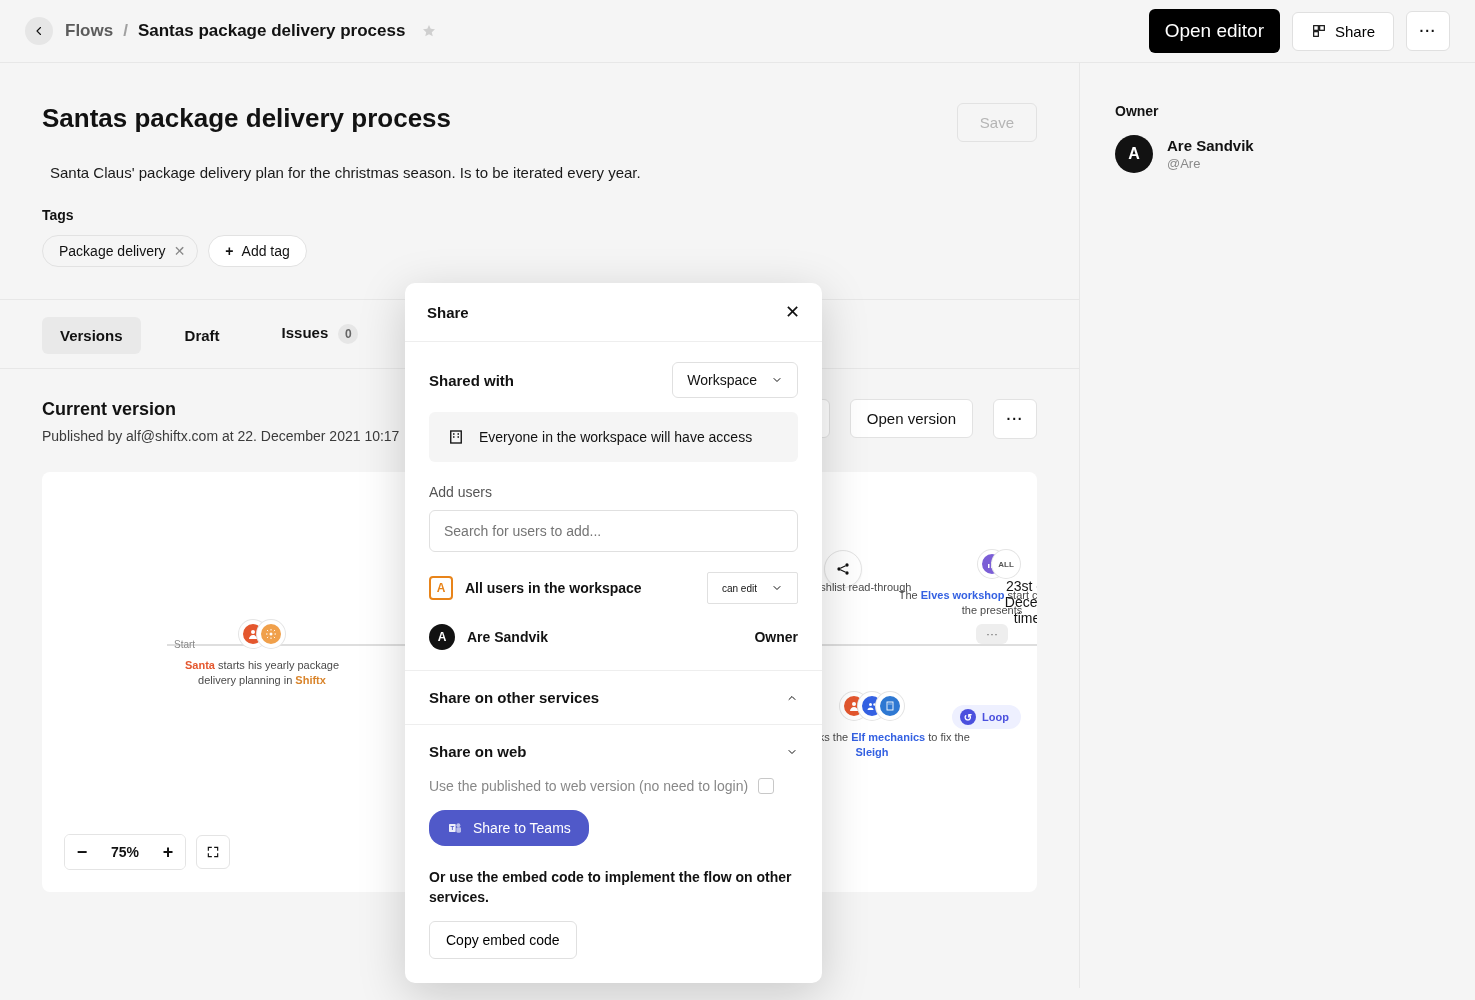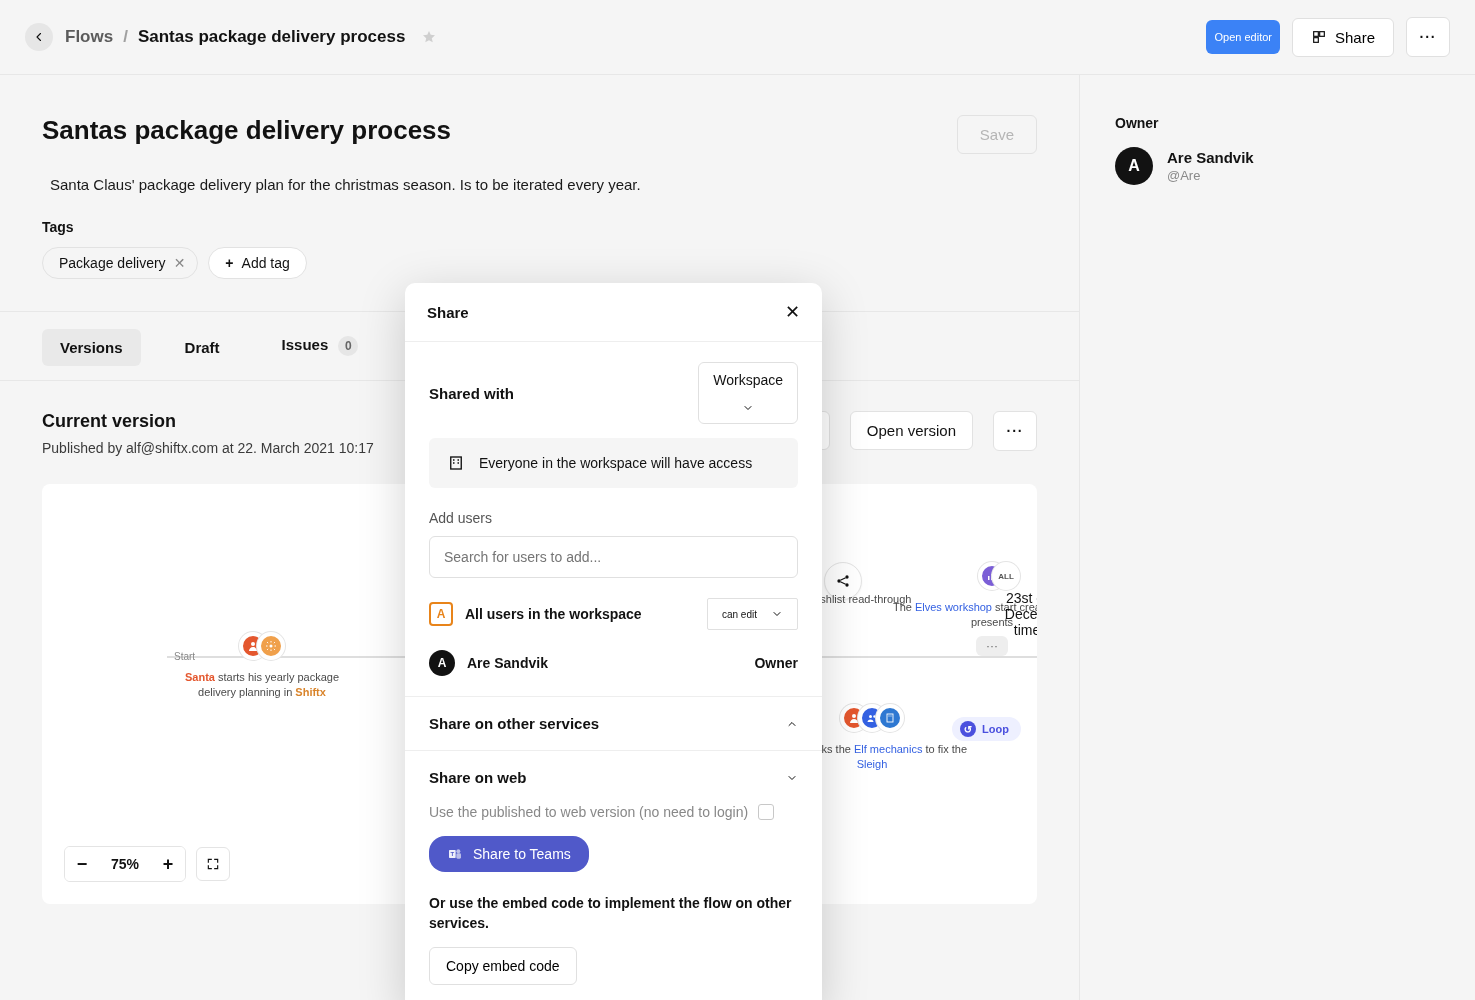--- a/index.html
+++ b/index.html
@@ -9,42 +9,42 @@
       font-size: 14px;
       color: #121212;
       width: 1475px;
       height: 1000px;
       overflow: hidden;
       position: relative;
     }
 
     
     .topbar {
-      height: 75px;
+      height: 63px;
       border-bottom: 1px solid #e7e7e7;
       display: flex;
       align-items: center;
       padding: 0 25px;
       gap: 12px;
     }
     .topbar .back {
       width: 28px; height: 28px; border-radius: 50%;
       background: #e6e6e6;
       display: flex; align-items: center; justify-content: center;
       cursor: pointer;
     }
     .topbar .crumbs { display: flex; align-items: center; gap: 10px; font-size: 17px; font-weight: 600; }
     .topbar .crumb-link { color: #5c5c5c; cursor: pointer; }
     .topbar .crumb-sep { color: #a0a0a0; }
     .topbar .crumb-current { color: #121212; }
     .topbar .star { color: #c4c4c4; cursor: pointer; margin-left: 6px; }
     .topbar .spacer { flex: 1; }
     .topbar .btn-primary {
-      background: #3b82f6; color: #fff; border: none;
-      padding: 11px 8px; border-radius: 6px; font-weight: 500; font-size: 11px; cursor: pointer;
+      background: #000000; color: #fff; border: none;
+      padding: 11px 16px; border-radius: 6px; font-weight: 500; font-size: 19px; cursor: pointer;
     }
     .topbar .btn-secondary {
       background: #fff; border: 1px solid #e0e0e0;
       padding: 10px 18px; border-radius: 6px; font-weight: 500; font-size: 15px;
       display: inline-flex; align-items: center; gap: 8px; cursor: pointer;
     }
     .topbar .btn-icon {
       background: #fff; border: 1px solid #e0e0e0; width: 44px; height: 40px;
       border-radius: 6px; display: flex; align-items: center; justify-content: center; cursor: pointer;
       font-weight: 700; letter-spacing: 1px;
@@ -123,21 +123,21 @@
       display: flex; align-items: center; justify-content: center;
       border: 4px solid #fff; box-shadow: 0 0 0 1px #e4e4e4;
       margin: 0 -5px;
     }
     .c-red   { background: #e4572e; color: #fff; }
     .c-orange{ background: #f0a04b; color: #fff; }
     .c-purple{ background: #7b5ed6; color: #fff; }
     .c-blue  { background: #3461e2; color: #fff; }
     .c-teal  { background: #2e78d2; color: #fff; }
     .node .lbl .hl-red { color: #e4572e; font-weight: 600; }
-    .node .lbl .hl-blue { color: #3461e2; font-weight: 400; }
+    .node .lbl .hl-blue { color: #3461e2; font-weight: 700; }
     .node .lbl .hl-orange { color: #d9842b; font-weight: 600; }
     .node .lbl  { color: #4a4a4a; }
     .start-lbl { position: absolute; left: 132px; top: 167px; font-size: 10px; color: #888; }
     .dots-badge { display:inline-block; margin-top:6px; font-size:12px; color:#666; background:#eee; border-radius:6px; padding:2px 10px; }
     .loop-chip {
       position:absolute; background:#eef0ff; color:#4b50de;
       border-radius:14px; padding:4px 12px 4px 8px; font-size:11px; font-weight:600;
       display:inline-flex; align-items:center; gap:6px;
     }
     .loop-chip .loop-icon { width:16px; height:16px; border-radius:50%; background:#4b50de; display:flex; align-items:center; justify-content:center; color:#fff; font-size:10px; }
@@ -182,21 +182,21 @@
       display:flex; align-items:center; justify-content:space-between;
       padding: 18px 22px; border-bottom: 1px solid #eee;
     }
     .modal header h3 { font-size: 15px; font-weight:700; }
     .modal header .close { font-size:18px; cursor:pointer; color:#111; }
     .modal .section { padding: 20px 24px; }
     .modal .shared-head { display:flex; align-items:center; justify-content:space-between; }
     .modal .shared-head strong { font-size:15px; font-weight:700; }
     .modal .ws-select {
       border:1px solid #e0e0e0; border-radius:6px; padding:9px 14px;
-      display:inline-flex; align-items:center; gap:14px; cursor:pointer; font-size:14px;flex-direction:column;
+      display:inline-flex; align-items:center; gap:14px; cursor:pointer; font-size:14px;
     }
     .modal .ws-note {
       margin-top:14px; background:#f5f5f5; border-radius:6px;
       padding:16px 18px; display:flex; align-items:center; gap:14px; font-size:14px;
     }
     .modal .add-label { margin-top:22px; font-size:14px; color:#555; }
     .modal .search {
       margin-top:10px; width:100%; border:1px solid #e0e0e0; border-radius:6px;
       padding:12px 14px; font-size:14px;
     }
@@ -299,21 +299,21 @@
       <div class="tab">Draft</div>
       <div class="tab">
         <span>Issues</span>
         <span class="badge">0</span>
       </div>
     </div>
 
     <div class="version-head">
       <div class="vh-left">
         <h2>Current version</h2>
-        <div class="pub">Published by alf@shiftx.com at 22. March 2021 10:17</div>
+        <div class="pub">Published by alf@shiftx.com at 22. December 2021 10:17</div>
       </div>
       <div class="vselect">
         <span>Version 5 (current)</span>
         <svg class="chev" viewBox="0 0 24 24">
             <path d="M6 9l6 6 6-6" stroke="#111" stroke-width="2" fill="none" stroke-linecap="round"></path>
           </svg>
       </div>
       <div class="openv">Open version</div>
       <div class="morebtn">···</div>
     </div>

